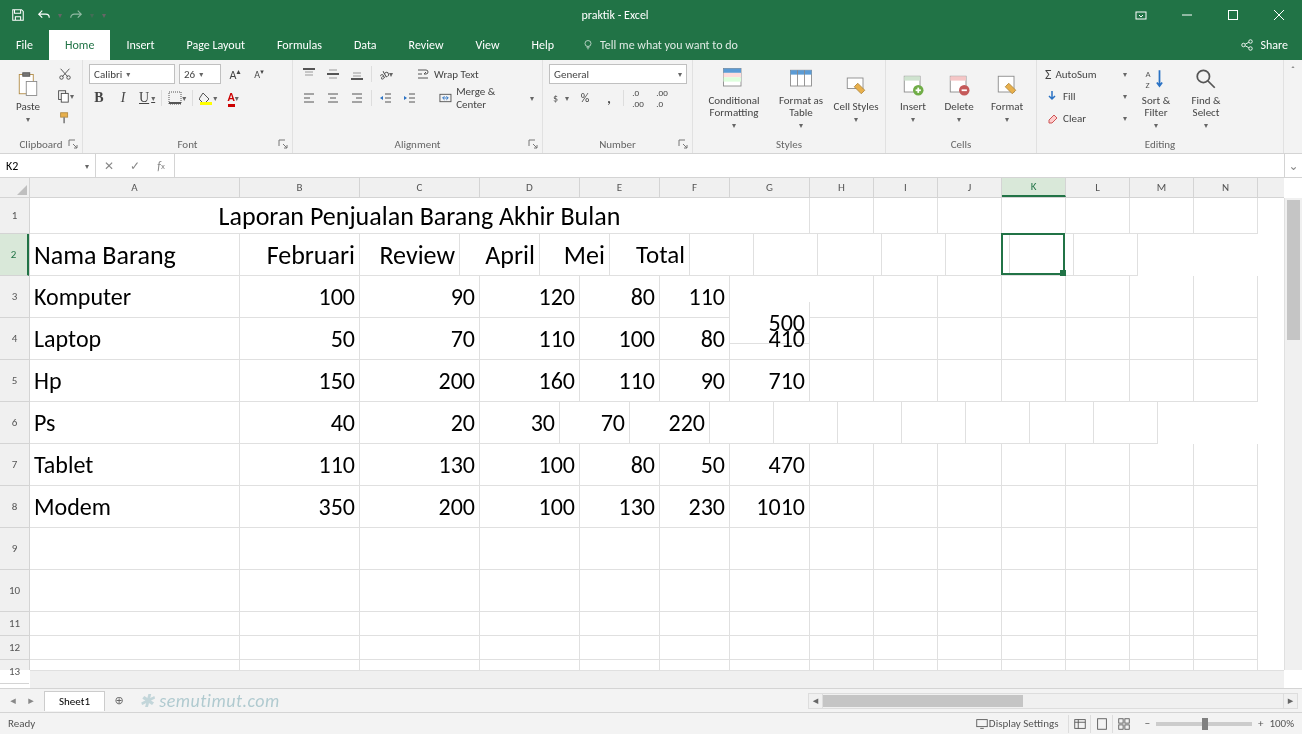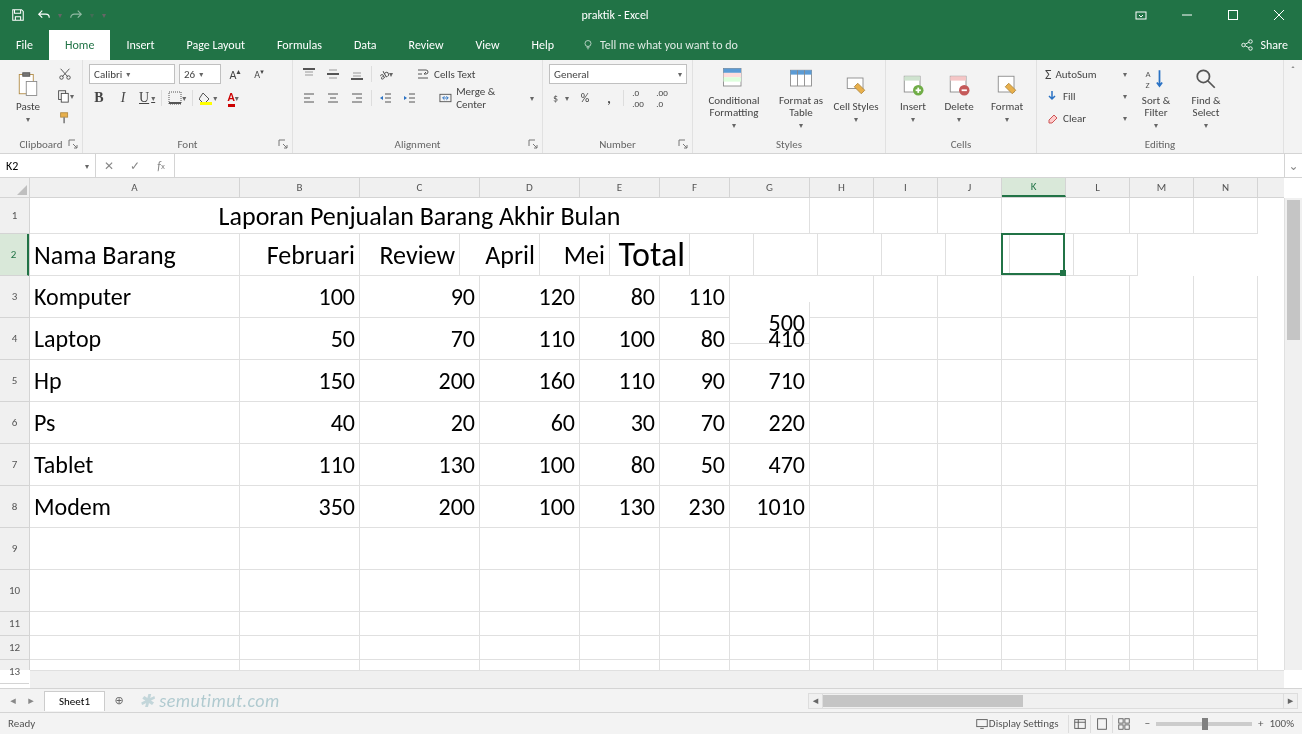--- a/index.html
+++ b/index.html
@@ -296,21 +296,21 @@
         <div style="width:1px;height:16px;background:#ddd"></div>
         <div class="sbtn">
             <span style="transform:rotate(-30deg);display:inline-block;font-size:10px">ab</span>
             <span class="dropdown-arrow">▾</span>
           </div>
         <div style="width:10px"></div>
         <div class="sbtn" style="width:auto;gap:4px">
             <svg viewBox="0 0 14 14" width="14" height="14">
               <path d="M2 3h8a2 2 0 0 1 0 4H8l2-2M2 7h4M2 11h10" fill="none" stroke="#555"></path>
             </svg>
-            <span>Cells Text</span>
+            <span>Wrap Text</span>
           </div>
       </div>
       <div class="srow">
         <div class="sbtn">
             <svg viewBox="0 0 14 14">
               <line x1="2" y1="3" x2="12" y2="3" stroke="#555"></line>
               <line x1="2" y1="7" x2="8" y2="7" stroke="#555"></line>
               <line x1="2" y1="11" x2="12" y2="11" stroke="#555"></line>
             </svg>
           </div>
@@ -577,21 +577,21 @@
         <div class="cell" style="width: 64px; height: 100%;"></div>
         <div class="cell" style="width: 64px; height: 100%;"></div>
         <div class="cell" style="width: 64px; height: 100%;"></div>
       </div>
       <div class="cell-row" style="height: 42px;">
         <div class="cell" style="width: 210px; height: 100%; font-size: 26px; justify-content: flex-start;">Nama Barang</div>
         <div class="cell" style="width: 120px; height: 100%; font-size: 26px; justify-content: flex-end;">Februari</div>
         <div class="cell" style="width: 100px; height: 100%; font-size: 26px; justify-content: flex-end;">Review</div>
         <div class="cell" style="width: 80px; height: 100%; font-size: 26px; justify-content: flex-end;">April</div>
         <div class="cell" style="width: 70px; height: 100%; font-size: 26px; justify-content: flex-end;">Mei</div>
-        <div class="cell" style="width: 80px; height: 100%; font-size: 34px; justify-content: flex-end;">Total</div>
+        <div class="cell" style="width: 80px; height: 100%; font-size: 25px; justify-content: flex-end;">Total</div>
         <div class="cell" style="width: 64px; height: 100%;"></div>
         <div class="cell" style="width: 64px; height: 100%;"></div>
         <div class="cell" style="width: 64px; height: 100%;"></div>
         <div class="cell" style="width: 64px; height: 100%;"></div>
         <div class="cell" style="width: 64px; height: 100%;"></div>
         <div class="cell" style="width: 64px; height: 100%;"></div>
         <div class="cell" style="width: 64px; height: 100%;"></div>
       </div>
       <div class="cell-row" style="height: 42px;">
         <div class="cell" style="width: 210px; height: 100%;">Komputer</div>
@@ -638,21 +638,20 @@
         <div class="cell" style="width: 64px; height: 100%;"></div>
         <div class="cell" style="width: 64px; height: 100%;"></div>
         <div class="cell" style="width: 64px; height: 100%;"></div>
         <div class="cell" style="width: 64px; height: 100%;"></div>
         <div class="cell" style="width: 64px; height: 100%;"></div>
       </div>
       <div class="cell-row" style="height: 42px;">
         <div class="cell" style="width: 210px; height: 100%;">Ps</div>
         <div class="cell num" style="width: 120px; height: 100%;">40</div>
         <div class="cell num" style="width: 120px; height: 100%;">20</div>
-        <div class="cell num" style="width: 100px; height: 100%;">60</div>
         <div class="cell num" style="width: 80px; height: 100%;">30</div>
         <div class="cell num" style="width: 70px; height: 100%;">70</div>
         <div class="cell num" style="width: 80px; height: 100%;">220</div>
         <div class="cell" style="width: 64px; height: 100%;"></div>
         <div class="cell" style="width: 64px; height: 100%;"></div>
         <div class="cell" style="width: 64px; height: 100%;"></div>
         <div class="cell" style="width: 64px; height: 100%;"></div>
         <div class="cell" style="width: 64px; height: 100%;"></div>
         <div class="cell" style="width: 64px; height: 100%;"></div>
         <div class="cell" style="width: 64px; height: 100%;"></div>

